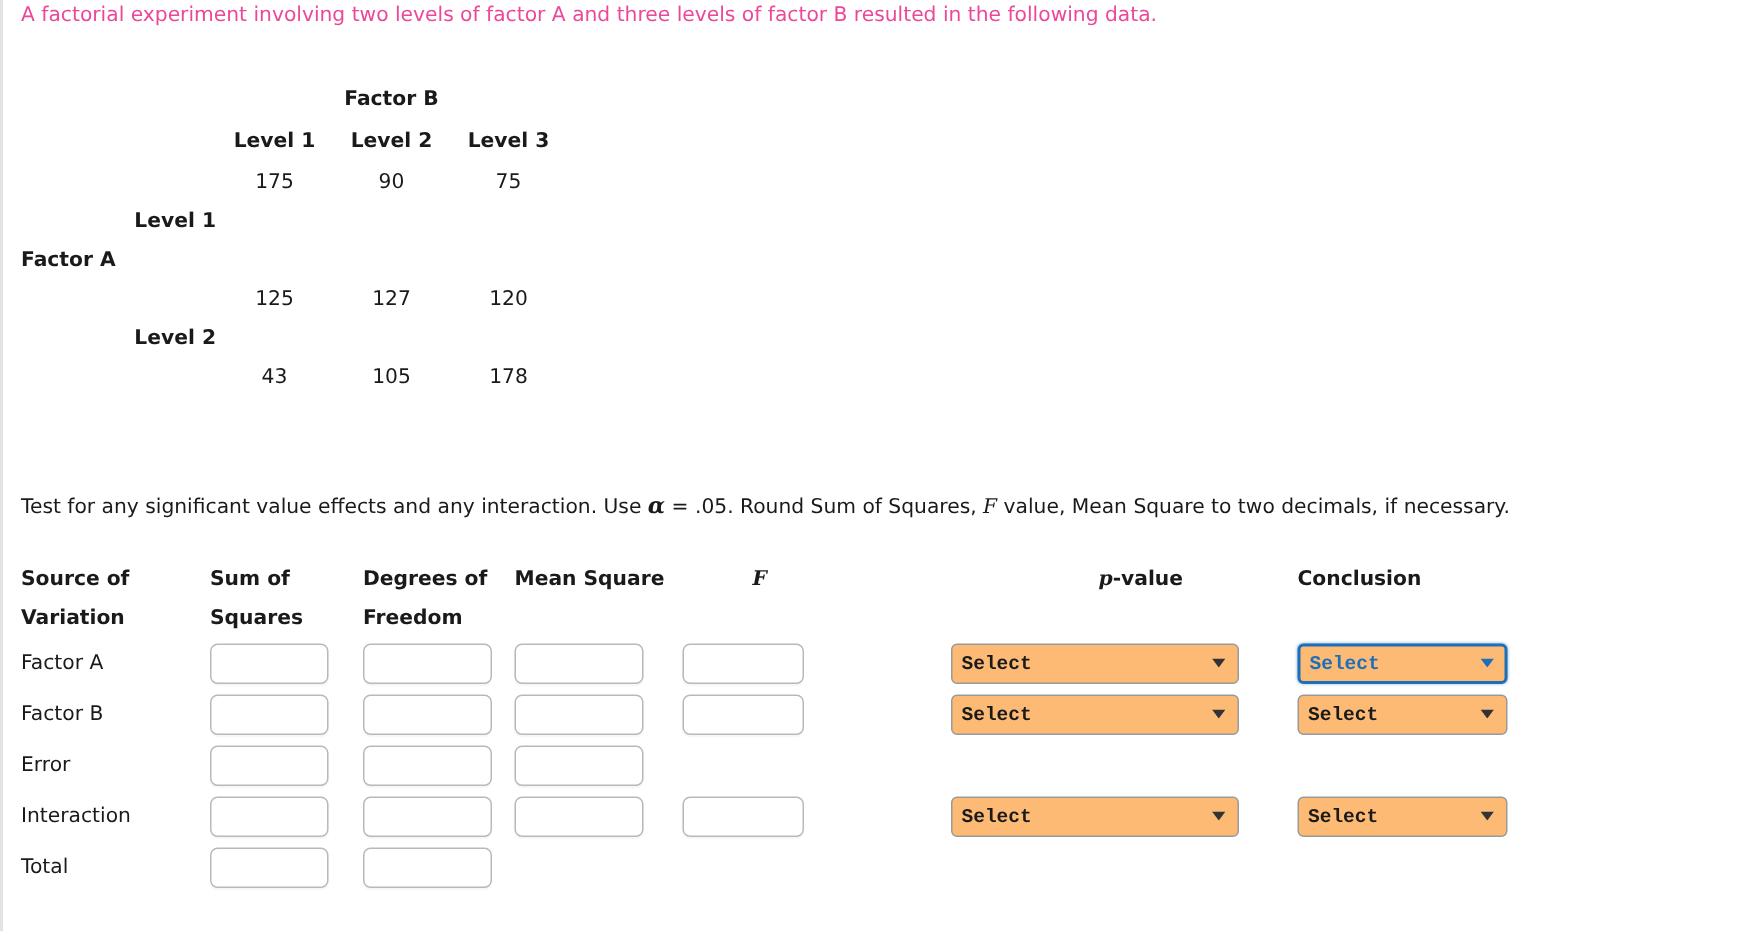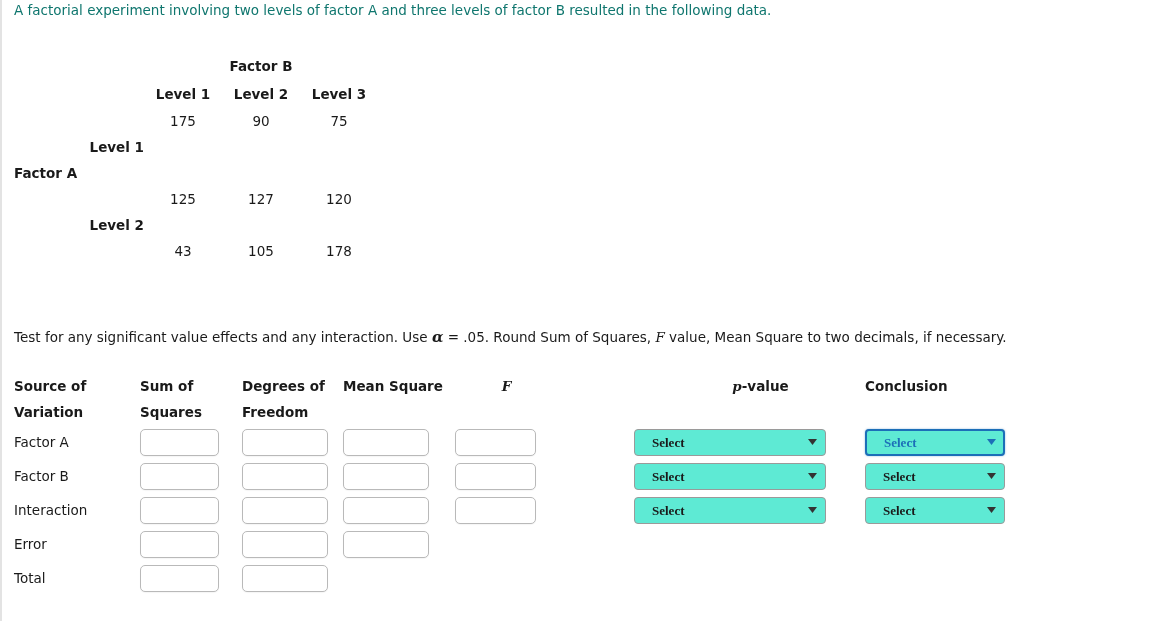--- a/index.html
+++ b/index.html
@@ -21,21 +21,21 @@
     width: 1175px;
     height: 621px;
     box-sizing: border-box;
     border-left: 2px solid #e3e3e3;
   }
   .intro {
     position: absolute;
     left: 12px;
     top: 2px;
     font-size: 13.5px;
-    color: #0f766e;
+    color: #ec4899;
     white-space: nowrap;
   }
 
   
   .data-table {
     position: absolute;
     left: 12px;
     top: 52px;
     border-collapse: collapse;
   }
@@ -151,26 +151,26 @@
     box-shadow: 0 1px 1px rgba(0,0,0,0.04);
   }
   input.box.wide { width: 86px; }
   input.box.f { width: 81px; }
 
   select.sel {
     box-sizing: border-box;
     height: 27px;
     border: 1px solid #9a9a9a;
     border-radius: 4px;
-    background: #5eead4;
-    font-family: Liberation Serif, serif;
+    background: #fdba74;
+    font-family: Liberation Mono, monospace;
     font-size: 13px;
     font-weight: bold;
     color: #1a1a1a;
-    padding: 0 17px;
+    padding: 0 6px;
     -webkit-appearance: none;
     appearance: none;
     outline: none;
   }
   .selwrap { position: relative; display: inline-block; }
   .selwrap .arrow {
     position: absolute;
     right: 9px;
     top: 50%;
     transform: translateY(-50%);
@@ -325,20 +325,30 @@
               <option>Select</option>
             </select>
             <svg class="arrow" viewBox="0 0 9 6">
                   <polygon points="0,0 9,0 4.5,6" fill="#333"></polygon>
                 </svg>
           </span>
         </td>
       </tr>
 
       <tr>
+        <td class="srclabel">Error</td>
+        <td><input class="box" type="text" value="" style=""></td>
+        <td><input class="box wide" type="text" value="" style=""></td>
+        <td><input class="box wide" type="text" value="" style=""></td>
+        <td></td>
+        <td></td>
+        <td></td>
+      </tr>
+
+      <tr>
         <td class="srclabel">Interaction</td>
         <td><input class="box" type="text" value="" style=""></td>
         <td><input class="box wide" type="text" value="" style=""></td>
         <td><input class="box wide" type="text" value="" style=""></td>
         <td><input class="box f" type="text" value="" style=""></td>
         <td>
           <span class="selwrap">
             <select class="sel p-sel">
               <option>Select</option>
             </select>
@@ -350,30 +360,20 @@
         <td>
           <span class="selwrap">
             <select class="sel c-sel">
               <option>Select</option>
             </select>
             <svg class="arrow" viewBox="0 0 9 6">
                   <polygon points="0,0 9,0 4.5,6" fill="#333"></polygon>
                 </svg>
           </span>
         </td>
-      </tr>
-
-      <tr>
-        <td class="srclabel">Error</td>
-        <td><input class="box" type="text" value="" style=""></td>
-        <td><input class="box wide" type="text" value="" style=""></td>
-        <td><input class="box wide" type="text" value="" style=""></td>
-        <td></td>
-        <td></td>
-        <td></td>
       </tr>
 
       <tr>
         <td class="srclabel">Total</td>
         <td><input class="box" type="text" value="" style=""></td>
         <td><input class="box wide" type="text" value="" style=""></td>
         <td></td>
         <td></td>
         <td></td>
         <td></td>

